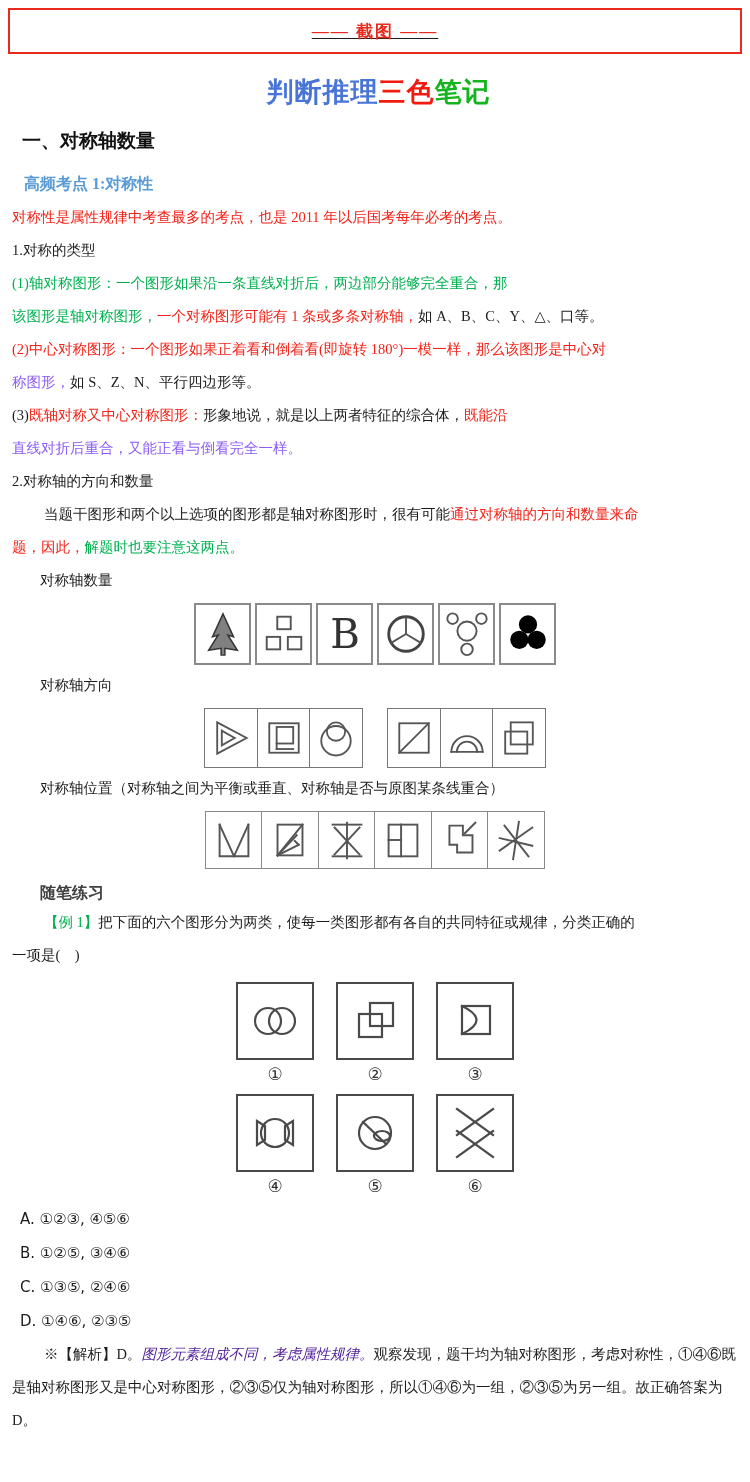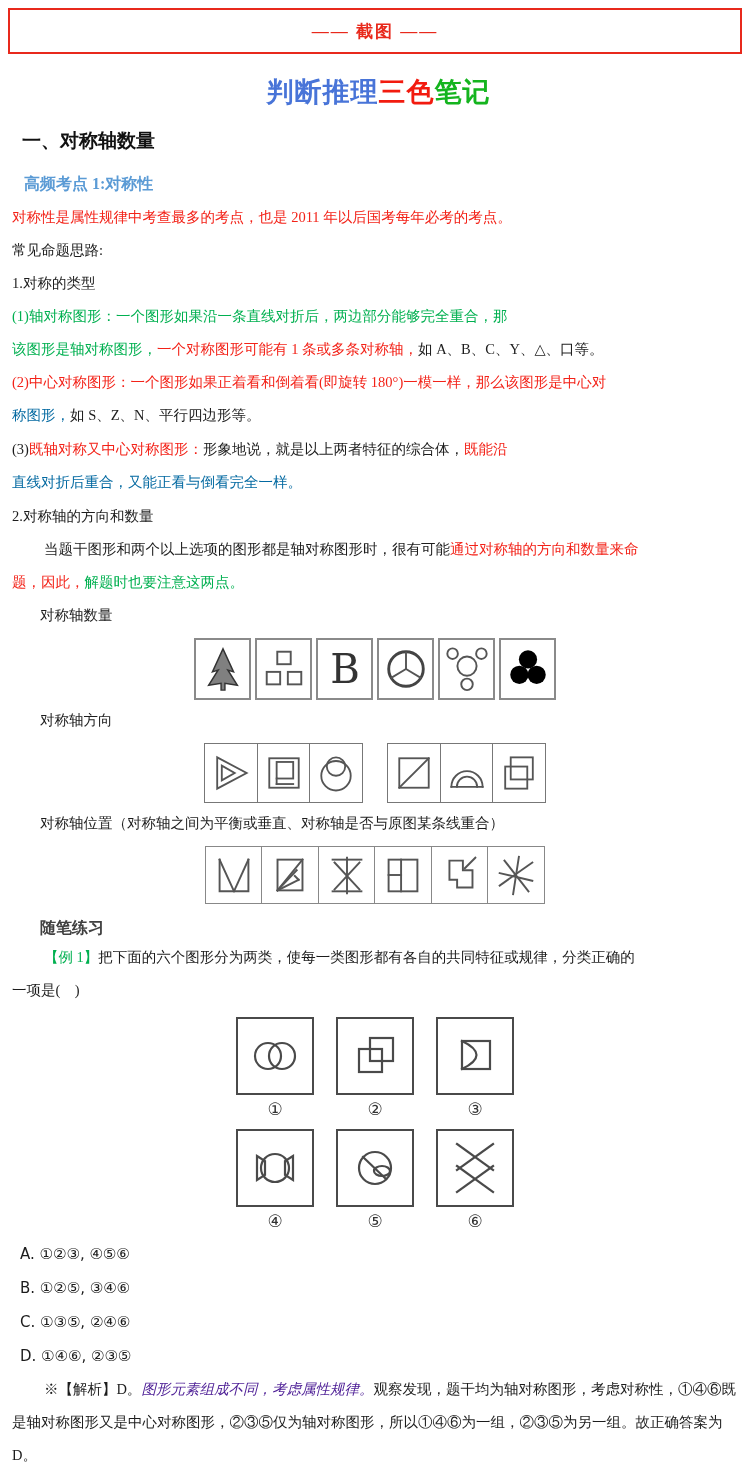--- a/index.html
+++ b/index.html
@@ -1,32 +1,32 @@
 <!DOCTYPE html>
 <html><head>
 <meta charset="utf-8">
 <style>
   html,body{margin:0;padding:0;background:#ffffff;}
   body{width:750px;font-family:"Liberation Serif","DejaVu Serif",serif;color:#1c1c1c;}
   .page{width:750px;min-height:1482px;box-sizing:border-box;background:#fff;padding-bottom:20px;}
 
-  .banner{margin:8px 8px 16px 8px;border:2px solid #e8291c;height:42px;display:flex;align-items:center;justify-content:center;}
+  .banner{margin:8px 8px 16px 8px;border:2px solid #e8291c;height:42px;display:flex;align-items:center;justify-content:center;text-decoration:underline;}
   .banner span{color:#e8291c;font-weight:bold;font-size:17px;letter-spacing:2px;}
 
   .title{margin:20px 0 0 0;text-align:center;font-size:27px;font-weight:bold;letter-spacing:1px;padding-left:7px;}
   .t-blue{color:#4874d8;} .t-red{color:#f21b0f;} .t-green{color:#14b41e;}
 
   .sec-heading{margin:18px 0 0 22px;font-size:19px;font-weight:bold;color:#111;}
   .topic-heading{margin:20px 0 6px 24px;font-size:16px;font-weight:bold;color:#5b9bd5;}
   .practice-heading{margin:14px 0 2px 40px;font-size:16px;font-weight:bold;color:#404040;}
 
   .para{margin:0;padding:0 12px;font-size:14.5px;line-height:33px;}
   .indent{text-indent:2.2em;}
   .label-indent{padding-left:40px;}
-  .c-red{color:#f32218;} .c-red2{color:#0369a1;font-family:Liberation Mono, monospace;} .c-green{color:#00b050;}
+  .c-red{color:#f32218;} .c-red2{color:#8b5cf6;} .c-green{color:#00b050;}
   .c-blue{color:#4c1d95;font-style:italic;} .c-k{color:#1c1c1c;}
 
   .fig-strip{display:flex;justify-content:center;align-items:flex-start;margin:6px 0 4px 0;}
   .gapA{gap:4px;}
   .cellA{width:57px;height:62px;border:2px solid #8a8a8a;background:#fff;display:flex;align-items:center;justify-content:center;box-sizing:border-box;}
   .cellB{width:54px;height:60px;border:1.5px solid #777;background:#fff;display:flex;align-items:center;justify-content:center;box-sizing:border-box;}
   .cellB + .cellB{margin-left:-1.5px;}
   .groupGap{width:24px;}
   .cellC{width:58px;height:58px;border:1.5px solid #888;background:#fff;display:flex;align-items:center;justify-content:center;box-sizing:border-box;}
   .cellC + .cellC{margin-left:-1.5px;}
@@ -53,21 +53,20 @@
     <span>—— 截图 ——</span>
   </div>
 
   <h1 class="title"><span class="t-blue">判断推理</span><span class="t-red">三色</span><span class="t-green">笔记</span></h1>
 
   <div class="sec-heading">一、对称轴数量</div>
 
   <div class="topic-heading">高频考点 1:对称性</div>
 
   <p class="para"><span class="c-red">对称性是属性规律中考查最多的考点，也是 2011 年以后国考每年必考的考点。</span></p>
-  <p class="para">常见命题思路:</p>
   <p class="para">1.对称的类型</p>
 
   <p class="para"><span class="c-green">(1)轴对称图形：一个图形如果沿一条直线对折后，两边部分能够完全重合，那</span></p>
   <p class="para"><span class="c-green">该图形是轴对称图形，</span><span class="c-red">一个对称图形可能有 1 条或多条对称轴，</span><span class="c-k">如 A、B、C、Y、△、口等。</span></p>
 
   <p class="para"><span class="c-red">(2)中心对称图形：一个图形如果正着看和倒着看(即旋转 180°)一模一样，那么该图形是中心对</span></p>
   <p class="para"><span class="c-red2">称图形，</span><span class="c-k">如 S、Z、N、平行四边形等。</span></p>
 
   <p class="para"><span class="c-k">(3)</span><span class="c-red">既轴对称又中心对称图形：</span><span class="c-k">形象地说，就是以上两者特征的综合体，</span><span class="c-red">既能沿</span></p>
   <p class="para"><span class="c-red2">直线对折后重合，又能正看与倒看完全一样。</span></p>

